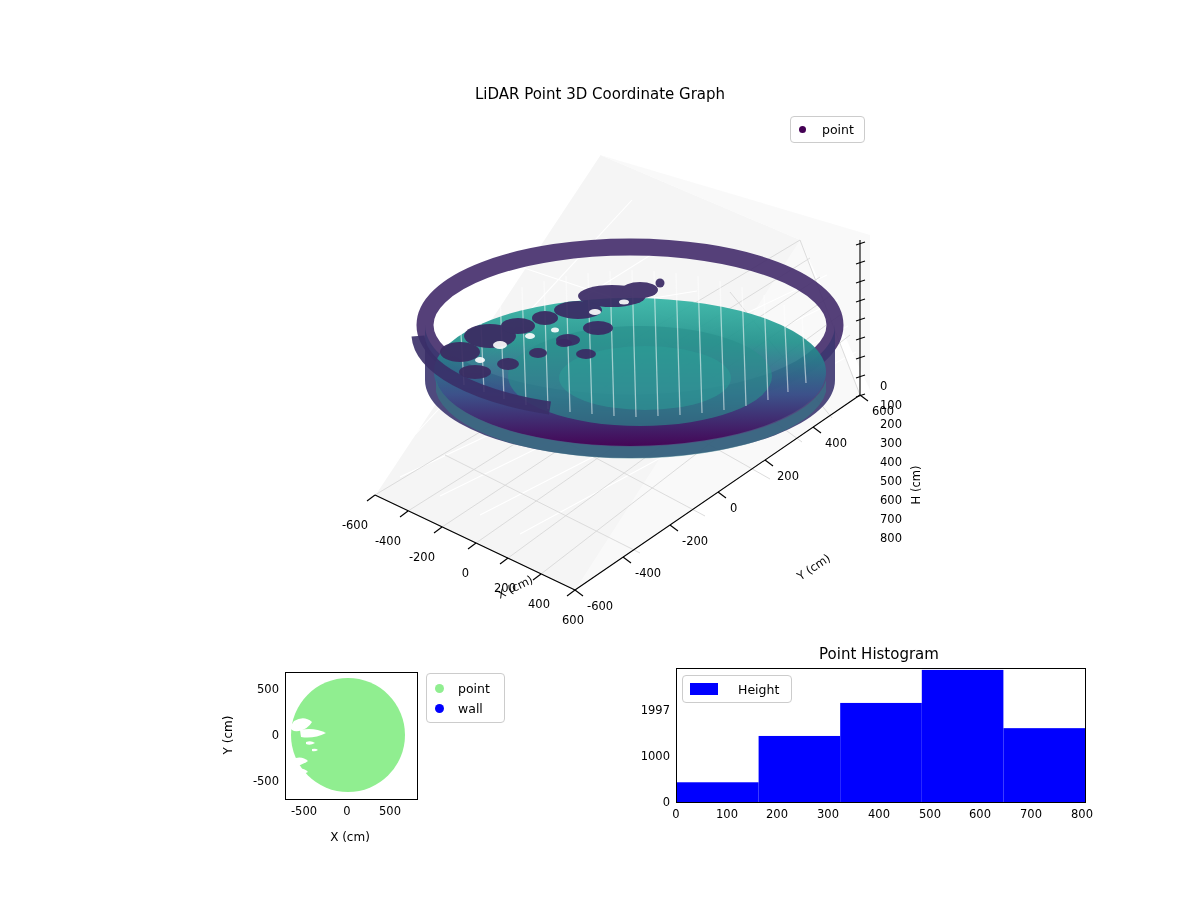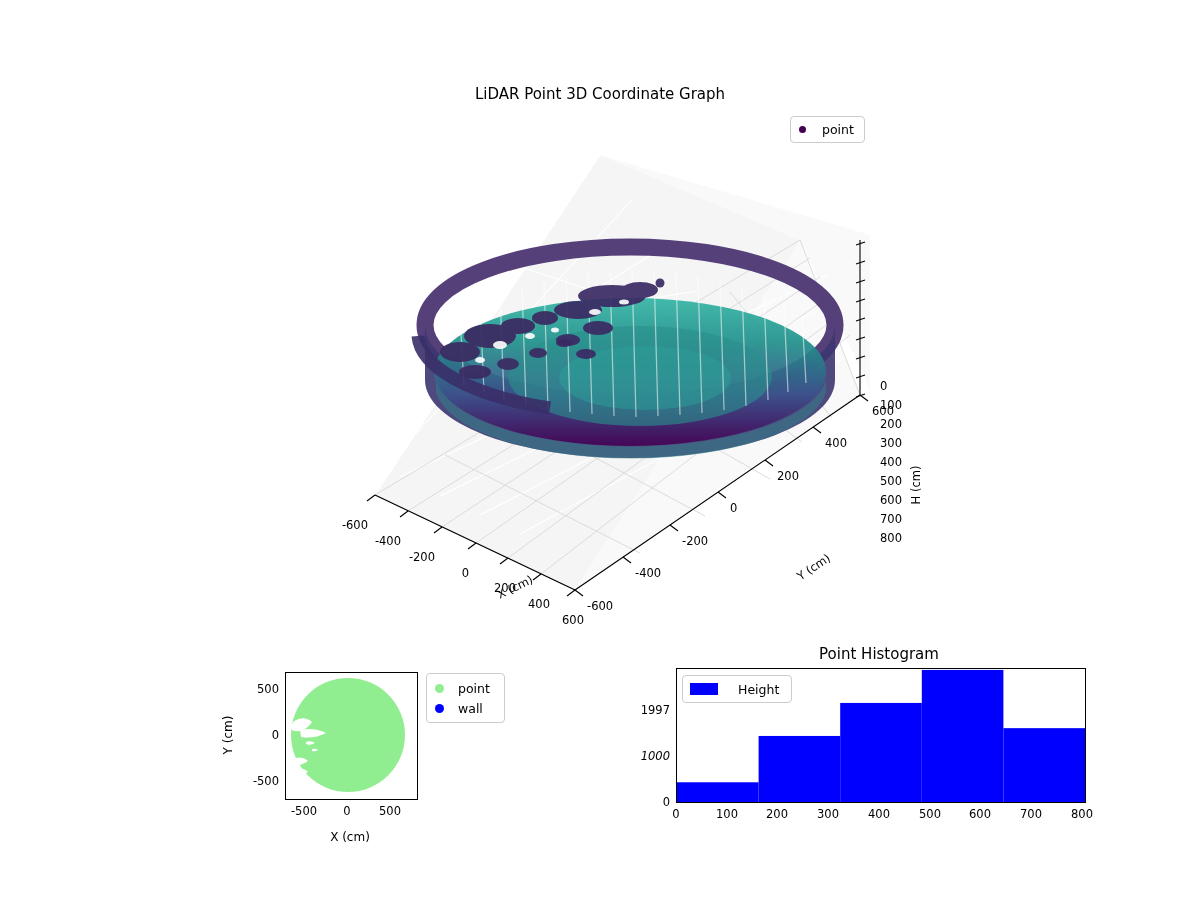--- a/index.html
+++ b/index.html
@@ -319,21 +319,21 @@
           <path d="M202.8,133 L202.8,137"></path>
           <path d="M253.5,133 L253.5,137"></path>
         <path d="M304.2,133 L304.2,137"></path>
           <path d="M354.9,133 L354.9,137"></path>
           <path d="M405.6,133 L405.6,137"></path>
       </g>
     </svg>
   </div>
 
   <div class="txt tkh r" style="left:670px;top:795px;">0</div>
-  <div class="txt tkh r" style="left:670px;top:749px;font-style:italic;">1000</div>
+  <div class="txt tkh r" style="left:670px;top:749px;">1000</div>
   <div class="txt tkh r" style="left:670px;top:703px;">1997</div>
 
   <div class="txt tkh c" style="left:676px;top:807px;">0</div>
   <div class="txt tkh c" style="left:727px;top:807px;">100</div>
   <div class="txt tkh c" style="left:777px;top:807px;">200</div>
   <div class="txt tkh c" style="left:828px;top:807px;">300</div>
   <div class="txt tkh c" style="left:879px;top:807px;">400</div>
   <div class="txt tkh c" style="left:930px;top:807px;">500</div>
   <div class="txt tkh c" style="left:980px;top:807px;">600</div>
   <div class="txt tkh c" style="left:1031px;top:807px;">700</div>

